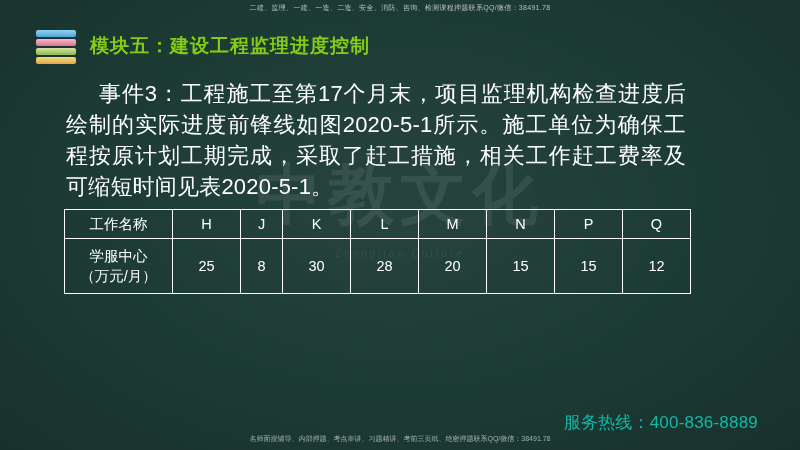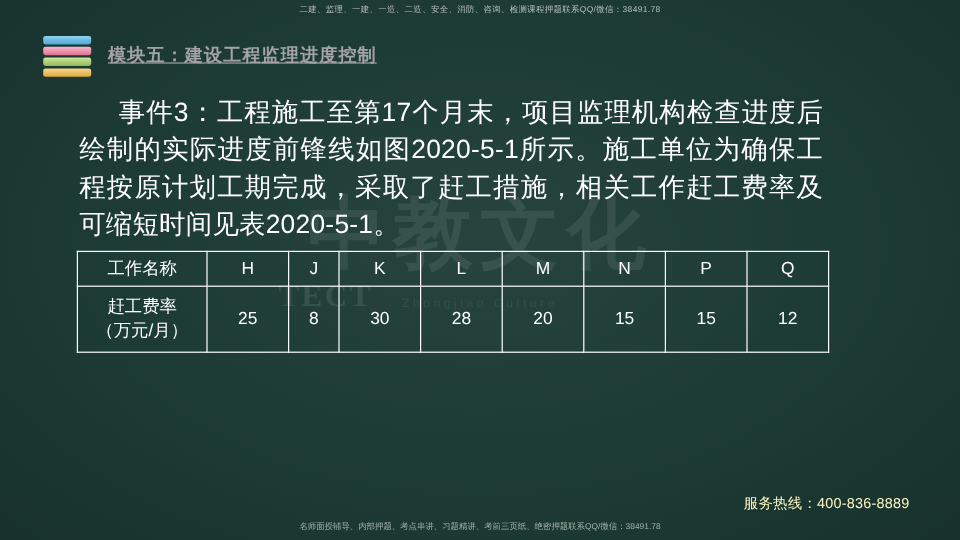--- a/index.html
+++ b/index.html
@@ -82,27 +82,26 @@
   .books-icon .bk {
     position: absolute;
     left: 0; width: 40px; height: 7px;
     border-radius: 2px;
   }
   .books-icon .bk1 { top: 2px;  background: linear-gradient(#8fd2ef, #4fa8d8); }
   .books-icon .bk2 { top: 11px; background: linear-gradient(#f6b7cf, #e2708f); }
   .books-icon .bk3 { top: 20px; background: linear-gradient(#cfe6a0, #8fbb52); }
   .books-icon .bk4 { top: 29px; background: linear-gradient(#f7d78a, #e0a93f); }
   .title-text {
-    color: #a3a3a3;
-    font-size: 15px;
+    color: #84cc16;
+    font-size: 19px;
     font-weight: bold;
     letter-spacing: 1px;
     white-space: nowrap;
     font-family: "Liberation Sans", sans-serif;
-    text-decoration: underline;
   }
   
   .body-text {
     position: absolute;
     left: 66px; top: 78px;
     width: 620px;
     color: #ffffff;
     font-size: 22px;
     line-height: 31px;
     text-align: justify;
@@ -140,22 +139,22 @@
   .footer-left {
     position: absolute;
     left: 156px; top: 411px;
     color: #ffffff;
     font-size: 13px;
     letter-spacing: .2px;
   }
   .footer-right {
     position: absolute;
     right: 42px; top: 411px;
-    color: #fef9c3;
-    font-size: 12px;
+    color: #14b8a6;
+    font-size: 17px;
     letter-spacing: .2px;
   }
   .footer-note {
     position: absolute;
     left: 0; bottom: 6px;
     width: 100%;
     text-align: center;
     color: #c3cdc5;
     font-size: 7px;
     opacity: .8;
@@ -163,21 +162,20 @@
 </style>
 </head>
 <body>
 
 <div class="slide">
 
   <div class="top-strip">二建、监理、一建、一造、二造、安全、消防、咨询、检测课程押题联系QQ/微信：38491.78</div>
 
   <div class="watermark">中教文化</div>
   <div class="watermark-sub">Zhongjiao Culture</div>
-  <div class="watermark-logo">TECT</div>
 
   <div class="title-row">
     <div class="books-icon">
       <div class="bk bk1"></div>
       <div class="bk bk2"></div>
       <div class="bk bk3"></div>
       <div class="bk bk4"></div>
     </div>
     <div class="title-text">模块五：建设工程监理进度控制</div>
   </div>
@@ -193,21 +191,21 @@
         <td>J</td>
         <td>K</td>
         <td>L</td>
         <td>M</td>
         <td>N</td>
         <td>P</td>
         <td>Q</td>
       </tr>
       <tr class="r2">
         <td class="rowhead">
-          <div>赶工费率</div>
+          <div>学服中心</div>
           <div>（万元/月）</div>
         </td>
         <td>25</td>
         <td>8</td>
         <td>30</td>
         <td>28</td>
         <td>20</td>
         <td>15</td>
         <td>15</td>
         <td>12</td>

